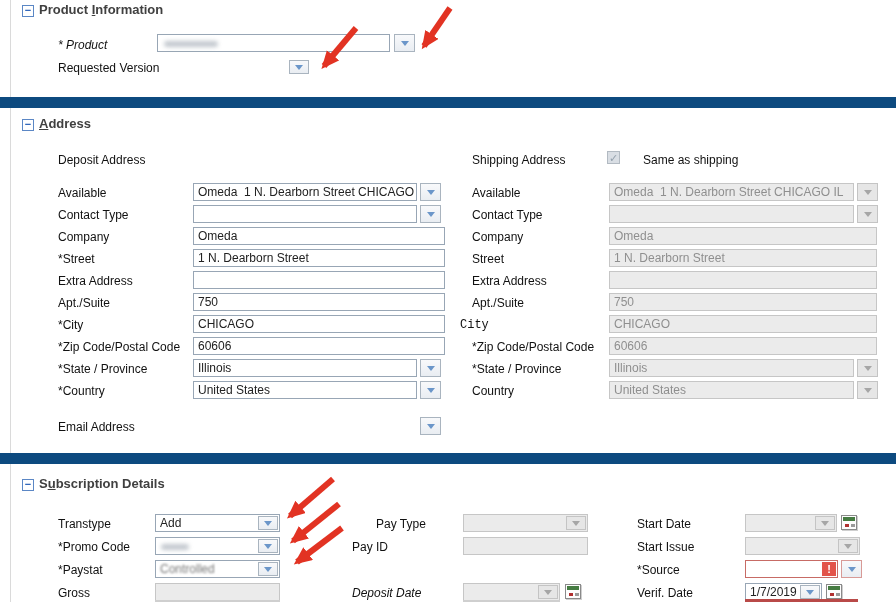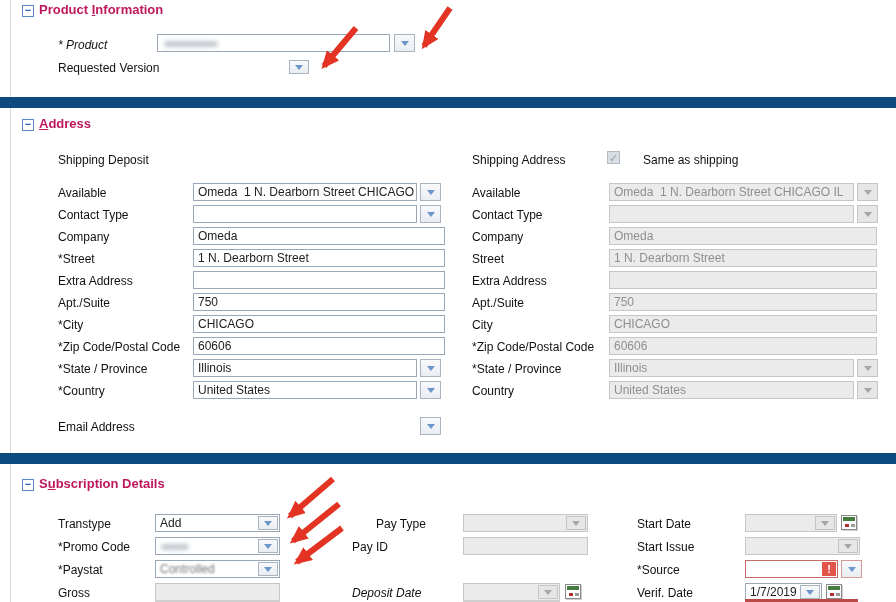--- a/index.html
+++ b/index.html
@@ -1,20 +1,20 @@
 <!DOCTYPE html>
 <html><head>
 <meta charset="utf-8">
 <style>
   html,body{margin:0;padding:0;background:#fff;}
   .page{position:relative;width:896px;height:602px;background:#fff;overflow:hidden;
         font-family:"Liberation Sans","DejaVu Sans",sans-serif;font-size:12px;color:#1a1a1a;}
   .vrule{position:absolute;left:10px;top:0;width:1px;height:602px;background:#dadada;}
   .bar{position:absolute;left:0;width:896px;height:11px;background:#0d4a7f;}
-  .sechdr{position:absolute;font-weight:bold;font-size:13px;color:#be185d;white-space:nowrap;}
+  .sechdr{position:absolute;font-weight:bold;font-size:13px;color:#404040;white-space:nowrap;}
   .accel{text-decoration:underline;}
   .minus{position:absolute;width:12px;height:12px;box-sizing:border-box;border:1px solid #5b87c5;
          background:#fff;color:#2a62b8;font-weight:bold;font-size:11px;line-height:9px;text-align:center;}
   .minus::before{content:"\2212";}
   .lbl{position:absolute;white-space:nowrap;color:#111;}
   .colhead{position:absolute;white-space:nowrap;color:#111;}
   .inp{position:absolute;height:18px;box-sizing:border-box;border:1px solid #98a6b5;background:#fff;
        color:#222;display:flex;align-items:center;padding:0 4px;overflow:hidden;white-space:pre;}
   .inp.dis{background:#ebebeb;border-color:#c6c6c6;color:#8f8f8f;}
   .inp.err{border:1px solid #c76b65;}
@@ -60,21 +60,21 @@
   <div class="lbl" style="left:58px;top:61px;">Requested Version</div>
   <div class="ddbtn in" style="left:289px;top:60px;">
       <span class="tri"></span>
     </div>
 
   <div class="bar" style="top:97px;"></div>
 
   <span class="minus" style="left:22px;top:119px;"></span>
   <div class="sechdr" style="left:39px;top:116px;"><span></span><span class="accel">A</span><span>ddress</span></div>
 
-  <div class="colhead" style="left:58px;top:153px;">Shipping Deposit</div>
+  <div class="colhead" style="left:58px;top:153px;">Deposit Address</div>
   <div class="colhead" style="left:472px;top:153px;">Shipping Address</div>
   <span class="chk" style="left:607px;top:151px;"></span>
   <div class="lbl" style="left:632px;top:153px;margin-left:11px;">Same as shipping</div>
 
   <div class="lbl" style="left:58px;top:186px;">Available</div>
   <div class="inp" style="left:193px;top:183px;width:224px;">Omeda  1 N. Dearborn Street CHICAGO IL</div>
   <div class="ddbtn" style="left:420px;top:183px;">
       <span class="tri"></span>
     </div>
 
@@ -136,21 +136,21 @@
 
   <div class="lbl" style="left:472px;top:252px;">Street</div>
   <div class="inp dis" style="left:609px;top:249px;width:268px;">1 N. Dearborn Street</div>
 
   <div class="lbl" style="left:472px;top:274px;">Extra Address</div>
   <div class="inp dis" style="left:609px;top:271px;width:268px;"></div>
 
   <div class="lbl" style="left:472px;top:296px;">Apt./Suite</div>
   <div class="inp dis" style="left:609px;top:293px;width:268px;">750</div>
 
-  <div class="lbl" style="left:472px;top:318px;">City</div>
+  <div class="lbl" style="left:460px;top:318px;font-family:Liberation Mono, monospace;">City</div>
   <div class="inp dis" style="left:609px;top:315px;width:268px;">CHICAGO</div>
 
   <div class="lbl" style="left:472px;top:340px;">*Zip Code/Postal Code</div>
   <div class="inp dis" style="left:609px;top:337px;width:268px;">60606</div>
 
   <div class="lbl" style="left:472px;top:362px;">*State / Province</div>
   <div class="inp dis" style="left:609px;top:359px;width:245px;">Illinois</div>
   <div class="ddbtn dis" style="left:857px;top:359px;">
       <span class="tri"></span>
     </div>

